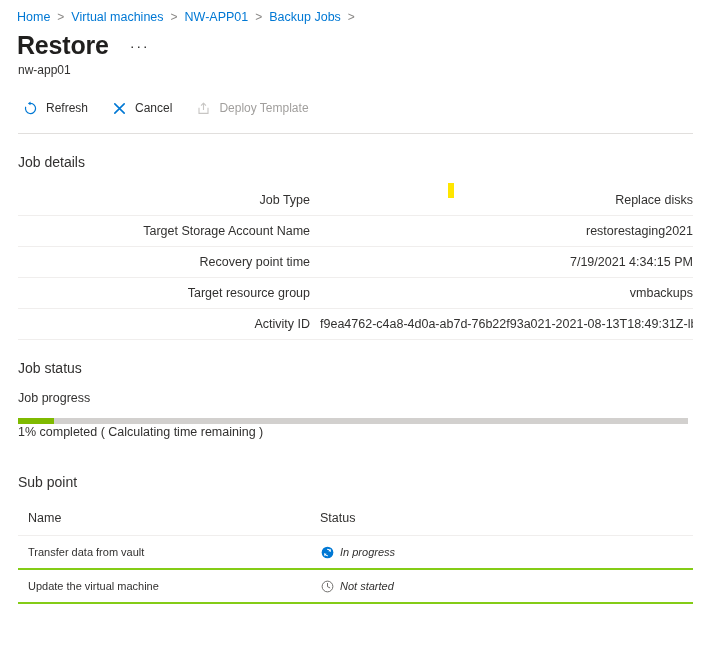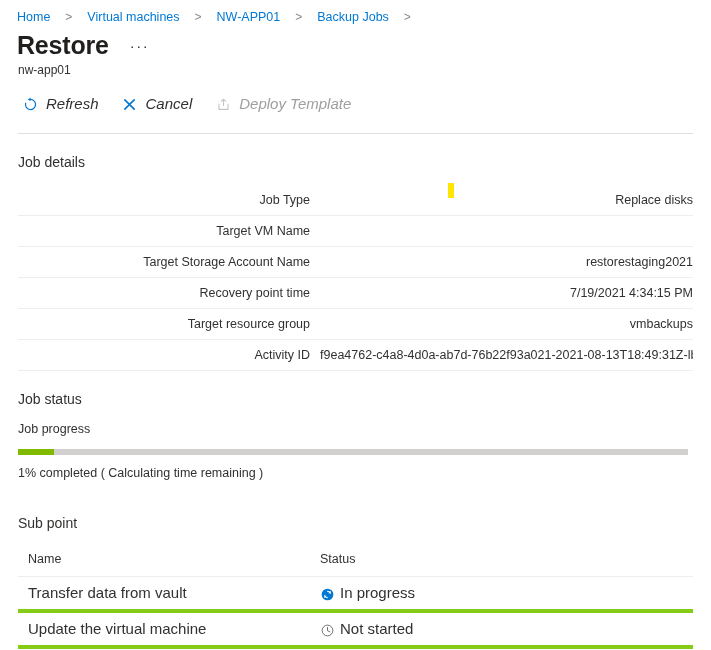--- a/index.html
+++ b/index.html
@@ -17,21 +17,20 @@
   }
 
   
   .breadcrumb {
     display: flex;
     align-items: center;
     padding: 9px 0 0 17px;
     font-size: 12.5px;
     line-height: 16px;
     white-space: nowrap;
-    gap: 8px;
   }
   .crumb {
     color: #0078d4;
     cursor: pointer;
   }
   .crumb-sep {
     color: #8a8886;
     margin: 0 7px;
     font-size: 12px;
   }
@@ -69,31 +68,30 @@
 
   
   .command-bar {
     display: flex;
     align-items: center;
     padding: 14px 0 0 18px;
     height: 32px;
   }
   .cmd {
     display: flex;
-    align-items: flex-start;
+    align-items: center;
     height: 28px;
     padding: 0 10px 0 2px;
     margin-right: 8px;
-    font-size: 15px;
+    font-size: 12px;
     color: #323130;
     cursor: pointer;
     border: 1px solid transparent;
     background: none;
     font-family: "Liberation Sans", sans-serif;
-    font-style: italic;
   }
   .cmd.disabled {
     color: #a19f9d;
     cursor: default;
   }
   .cmd-icon {
     width: 18px;
     height: 18px;
     margin-right: 7px;
     display: inline-flex;
@@ -152,21 +150,21 @@
   }
   .progress-fill {
     position: absolute;
     left: 0;
     top: 0;
     bottom: 0;
     width: 5.4%;
     background: #7fba00;
   }
   .progress-caption {
-    padding: 10px 0 0 18px;
+    padding: 0 0 0 18px;
     font-size: 12.5px;
     color: #323130;
     line-height: 16px;
   }
 
   
   .subtasks {
     margin: 13px 18px 14px 18px;
     border-collapse: collapse;
     width: calc(100% - 36px);
@@ -175,31 +173,32 @@
   .subtasks th {
     font-size: 12.5px;
     font-weight: 400;
     color: #323130;
     text-align: left;
     padding: 5px 0 9px 10px;
     border-bottom: 1px solid #f0eeed;
     line-height: 16px;
   }
   .subtasks td {
-    font-size: 15px;
+    font-size: 11px;
     color: #323130;
     padding: 8px 0 8px 10px;
-    border-bottom: 4px solid #84cc16;
+    border-bottom: 2px solid #84cc16;
     line-height: 16px;
     white-space: nowrap;
   }
   .subtasks .c-name { width: 282px; }
   .status-cell {
     display: flex;
-    align-items: flex-end;
+    align-items: center;
+    font-style: italic;
   }
   .status-icon {
     width: 14px;
     height: 14px;
     margin-right: 6px;
     display: inline-flex;
     align-items: center;
     justify-content: center;
     flex: 0 0 auto;
   }
@@ -269,24 +268,20 @@
 </div>
 <div class="bar-rule"></div>
 
 <div class="section-heading">Job details</div>
 
 <table class="details">
   <tbody>
     <tr>
       <td class="k">Job Type</td>
       <td>Replace disks</td>
-    </tr>
-    <tr>
-      <td class="k">Target VM Name</td>
-      <td></td>
     </tr>
     <tr>
       <td class="k">Target Storage Account Name</td>
       <td>restorestaging2021</td>
     </tr>
     <tr>
       <td class="k">Recovery point time</td>
       <td>7/19/2021 4:34:15 PM</td>
     </tr>
     <tr>

